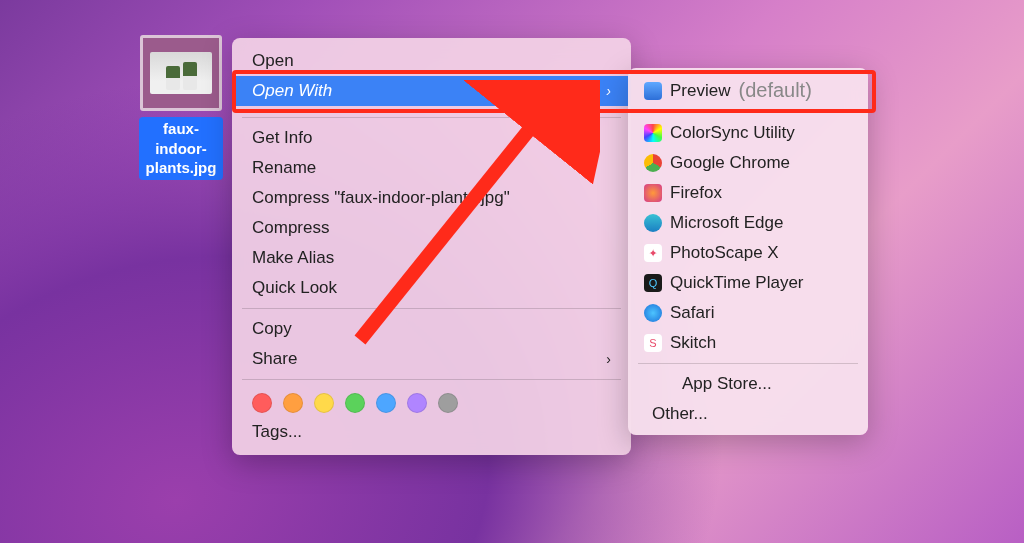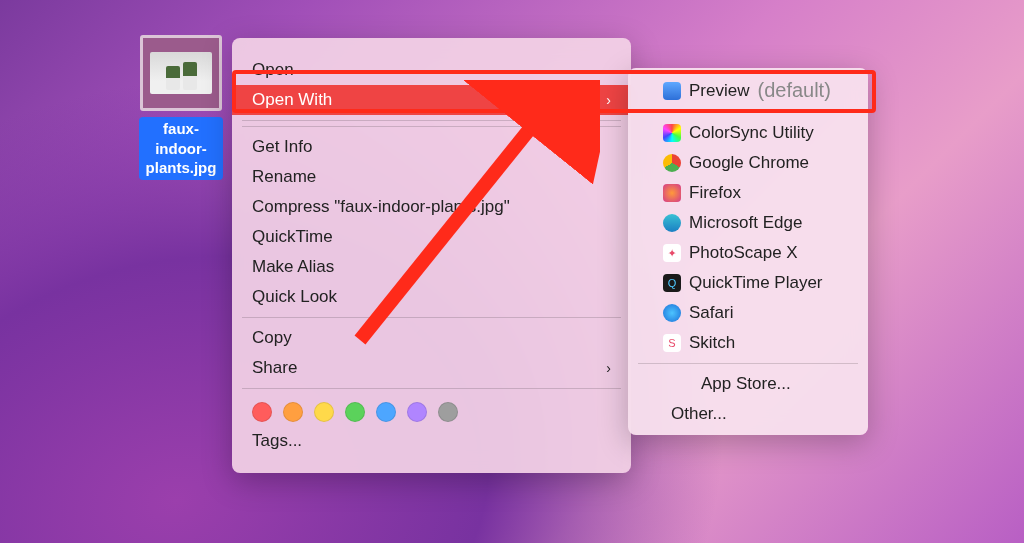--- a/index.html
+++ b/index.html
@@ -64,34 +64,35 @@
     }
     .context-menu {
       position: absolute;
       left: 232px;
       top: 38px;
       width: 399px;
       background: rgba(243, 210, 230, 0.92);
       backdrop-filter: blur(10px);
       border-radius: 8px;
       box-shadow: 0 8px 30px rgba(0,0,0,0.25);
-      padding: 17px 0;
+      padding: 8px 0;
       font-size: 17px;
       color: #222;
     }
     .menu-item {
       padding: 5px 20px;
       display: flex;
       align-items: center;
       justify-content: space-between;
       cursor: default;
     }
     .menu-item.highlighted {
-      background: #ef4444;
+      background: #3b82f6;
       color: #fff;
+      font-style: italic;
     }
     .menu-sep {
       height: 1px;
       background: rgba(0,0,0,0.15);
       margin: 5px 10px;
     }
     .chevron {
       font-size: 14px;
       color: inherit;
     }
@@ -118,21 +119,20 @@
       padding: 6px 0;
       font-size: 17px;
       color: #222;
     }
     .sub-item {
       padding: 5px 16px;
       display: flex;
       align-items: center;
       gap: 8px;
       cursor: default;
-      margin-left: 19px;
     }
     .sub-icon {
       width: 18px;
       height: 18px;
       border-radius: 4px;
       display: inline-flex;
       align-items: center;
       justify-content: center;
       font-size: 11px;
       flex-shrink: 0;
@@ -185,21 +185,21 @@
   <div class="menu-item">
       <span>Get Info</span>
     </div>
   <div class="menu-item">
       <span>Rename</span>
     </div>
   <div class="menu-item">
       <span>Compress "faux-indoor-plants.jpg"</span>
     </div>
   <div class="menu-item">
-      <span>QuickTime</span>
+      <span>Compress</span>
     </div>
   <div class="menu-item">
       <span>Make Alias</span>
     </div>
   <div class="menu-item">
       <span>Quick Look</span>
     </div>
   <div class="menu-sep"></div>
   <div class="menu-item">
       <span>Copy</span>

